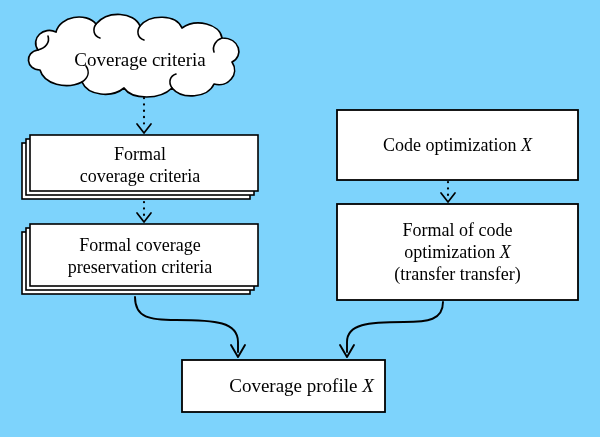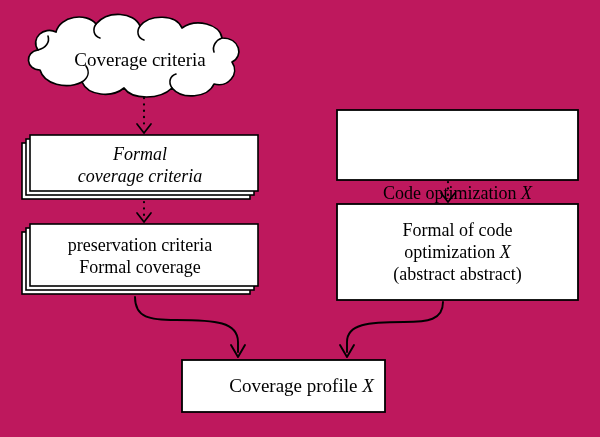--- a/index.html
+++ b/index.html
@@ -4,21 +4,21 @@
 <style>
   html, body {
     margin: 0;
     padding: 0;
     background: #ffffff;
   }
   #canvas {
     position: relative;
     width: 600px;
     height: 437px;
-    background: #be185d;
+    background: #7dd3fc;
     overflow: hidden;
     font-family: "Liberation Serif", "DejaVu Serif", serif;
     color: #000000;
   }
   #diagram-svg {
     position: absolute;
     left: 0;
     top: 0;
     width: 600px;
     height: 437px;
@@ -48,36 +48,34 @@
     width: 220px;
     height: 60px;
     font-size: 19px;
   }
   #formal-criteria-label {
     left: 30px;
     top: 136px;
     width: 220px;
     height: 58px;
     font-size: 18px;
-    font-style: italic;
   }
   #formal-preservation-label {
     left: 30px;
     top: 225px;
     width: 220px;
     height: 62px;
     font-size: 18px;
   }
   #code-opt-label {
     left: 337px;
     top: 110px;
     width: 241px;
     height: 70px;
     font-size: 18px;
-    margin-top: 48px;
   }
   #model-opt-label {
     left: 337px;
     top: 204px;
     width: 241px;
     height: 96px;
     font-size: 18px;
   }
   #coverage-profile-label {
     left: 182px;
@@ -177,31 +175,31 @@
   <div class="node-label" id="cloud-label">
     <span class="ln">Coverage criteria</span>
   </div>
 
   <div class="node-label" id="formal-criteria-label">
     <span class="ln">Formal</span>
     <span class="ln">coverage criteria</span>
   </div>
 
   <div class="node-label" id="formal-preservation-label">
+    <span class="ln">Formal coverage</span>
     <span class="ln">preservation criteria</span>
-    <span class="ln">Formal coverage</span>
   </div>
 
   <div class="node-label" id="code-opt-label">
     <span class="ln">Code optimization <span class="ital">X</span></span>
   </div>
 
   <div class="node-label" id="model-opt-label">
     <span class="ln">Formal of code</span>
     <span class="ln">optimization <span class="ital">X</span></span>
-    <span class="ln">(abstract abstract)</span>
+    <span class="ln">(transfer transfer)</span>
   </div>
 
   <div class="node-label" id="coverage-profile-label">
     <span class="ln">Coverage profile <span class="ital">X</span></span>
   </div>
 
 </div>
 
 </body></html>

